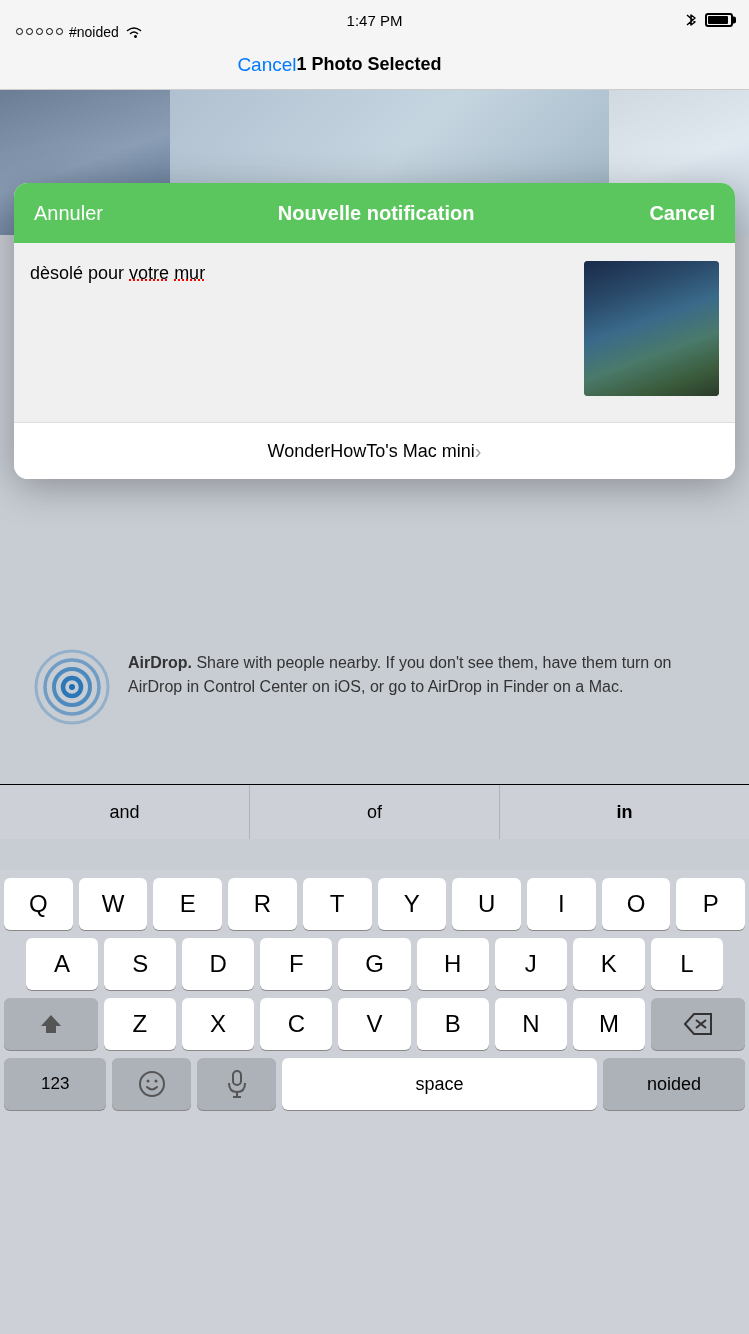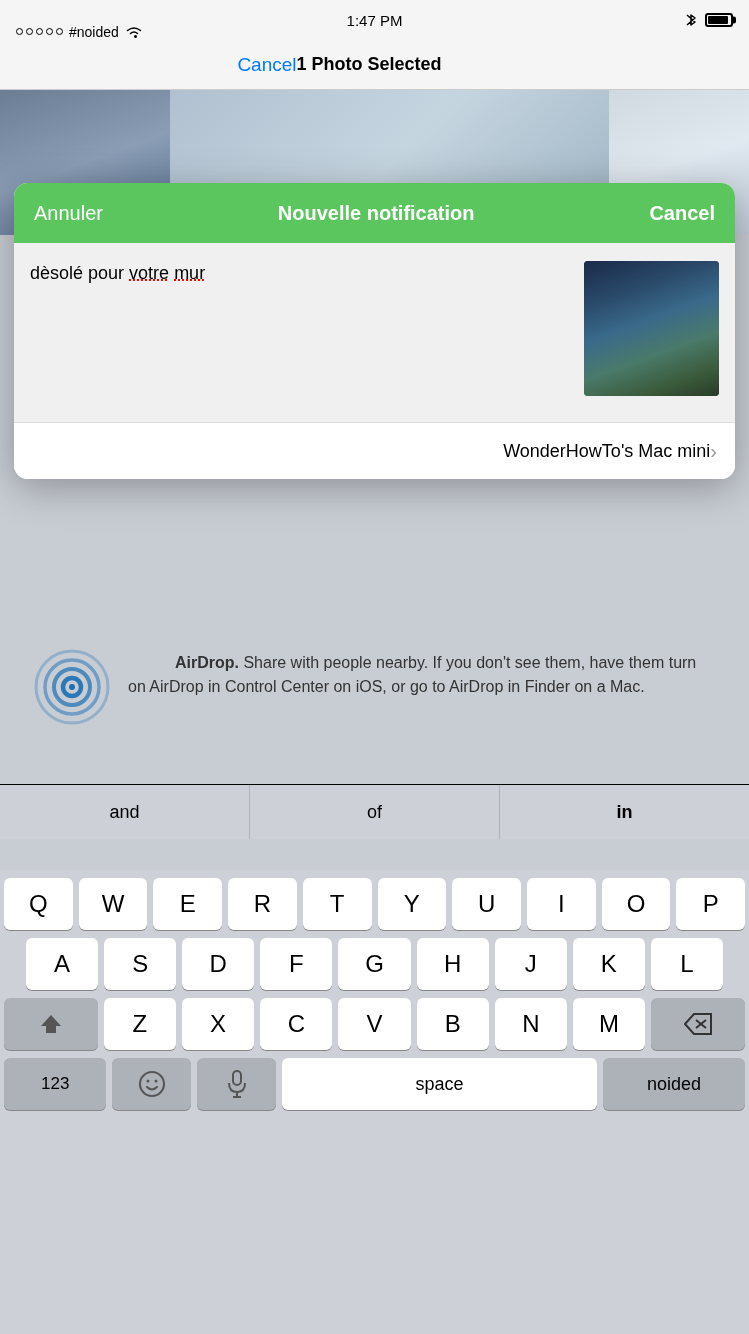--- a/index.html
+++ b/index.html
@@ -189,21 +189,21 @@
       position: relative;
     }
 
     
     .sheet-footer {
       height: 56px;
       display: flex;
       align-items: center;
       padding: 0 18px;
       background: #fff;
-      justify-content: flex-end;
+      justify-content: center;
     }
     .sheet-footer-text {
       font-size: 18px;
       color: #000;
     }
     .chevron-right {
       color: #999;
       font-size: 20px;
     }
 
@@ -225,21 +225,20 @@
       flex-shrink: 0;
     }
     .airdrop-text {
       font-size: 16px;
       color: #333;
       line-height: 1.5;
       padding-top: 4px;
     }
     .airdrop-bold {
       font-weight: 700;
-      margin-left: 47px;
     }
 
     
     .predictive-bar {
       position: absolute;
       top: 784px;
       left: 0;
       width: 749px;
       height: 55px;
       background: #cdd0d6;

